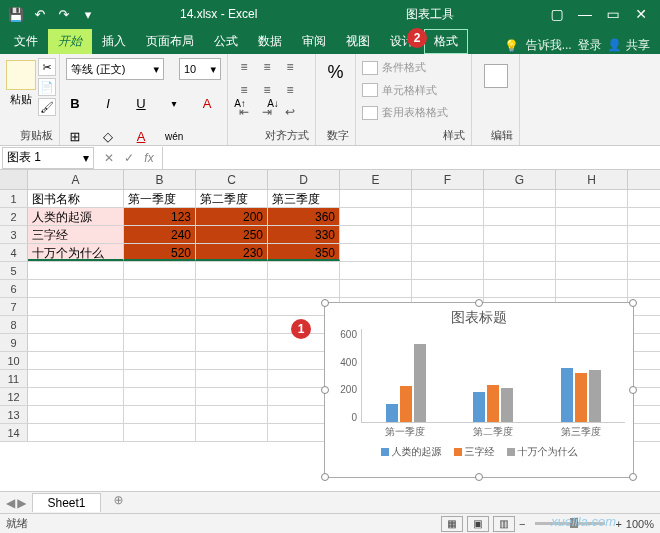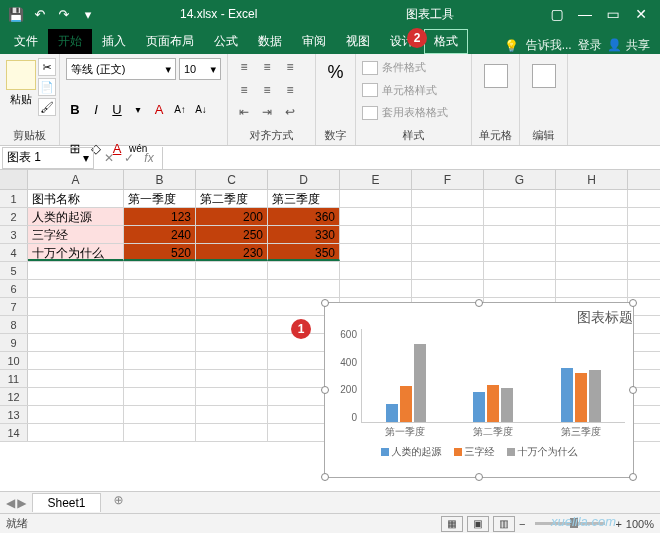--- a/index.html
+++ b/index.html
@@ -10,40 +10,40 @@
 .titlebar .qat { display: flex; align-items: center; gap: 4px; padding-left: 6px; }
 .titlebar .qat span { width: 20px; height: 20px; display: inline-flex; align-items: center; justify-content: center; color: #fff; font-size: 13px; }
 .titlebar .title { position: absolute; left: 180px; color: #fff; font-size: 12px; }
 .titlebar .tooltitle { position: absolute; left: 406px; color: #fff; font-size: 12px; }
 .titlebar .winctrl { position: absolute; right: 6px; display: flex; gap: 2px; }
 .titlebar .winctrl span { width: 26px; height: 20px; display: inline-flex; align-items: center; justify-content: center; color: #fff; font-size: 14px; }
 
 
 .tabs { background: #127245; height: 26px; display: flex; align-items: flex-end; padding: 0 4px; color: #fff; }
 .tabs .tab { padding: 4px 10px; font-size: 12px; color: #fff; cursor: pointer; position: relative; }
-.tabs .tab.active { background: #000000; color: #127245; }
+.tabs .tab.active { background: #bef264; color: #127245; font-style: italic; }
 .tabs .spacer { flex: 1; }
 .tabs .right { display: flex; align-items: center; gap: 6px; padding-right: 6px; }
 .tabs .right span { font-size: 12px; color: #e7f4ec; }
 .tabs .tab.highlight { border: 1px solid #a1e7c5; padding: 3px 9px; }
 
 
 .ribbon { background: #f3f3f3; border-bottom: 1px solid #ccc; height: 92px; display: flex; }
 .group { border-right: 1px solid #d6d6d6; padding: 4px 6px 2px; display: flex; flex-direction: column; justify-content: space-between; }
-.group .label { text-align: center; font-size: 11px; color: #444; padding-top: 2px; }
+.group .label { text-align: right; font-size: 11px; color: #444; padding-top: 2px; }
 .clipboard { width: 60px; }
 .clipboard .top { display: flex; gap: 2px; }
 .paste { width: 36px; text-align: center; }
 .paste .iconbox { width: 30px; height: 30px; background: #fffbe0; border: 1px solid #e0d080; margin: 2px auto; }
 .paste .txt { font-size: 11px; }
 .sidecol { display: flex; flex-direction: column; gap: 2px; }
 .sbtn { width: 18px; height: 18px; border: 1px solid #ccc; background: #fff; font-size: 11px; text-align: center; line-height: 16px; }
 
 .font { width: 168px; }
-.fontrow { display: flex; gap: 3px; margin-bottom: 19px; }
+.fontrow { display: flex; gap: 15px; margin-bottom: 13px; }
 .fontname { flex: 1; height: 22px; border: 1px solid #b1b1b1; background: #fff; font-size: 11px; padding: 0 4px; display: flex; align-items: center; justify-content: space-between; }
 .fontsize { width: 42px; height: 22px; border: 1px solid #b1b1b1; background: #fff; font-size: 11px; padding: 0 4px; display: flex; align-items: center; justify-content: space-between; }
 .fbtn { min-width: 18px; height: 20px; display: inline-flex; align-items: center; justify-content: center; font-size: 13px; }
 .fbtn.small { font-size: 10px; }
 
 .align { width: 88px; }
 .alignrow { display: flex; gap: 3px; margin-bottom: 3px; }
 .abtn { width: 20px; height: 18px; display: inline-flex; align-items: center; justify-content: center; font-size: 12px; color: #555; }
 
 .number { width: 40px; text-align: center; }
@@ -80,21 +80,21 @@
 .hl-bcd { background: #c2410c; }
 .sel-border { border-bottom: 2px solid #127245; }
 
 
 .chart { position: absolute; left: 324px; top: 302px; width: 310px; height: 176px; background: #fff; border: 1px solid #aaa; }
 .chart .handle { position: absolute; width: 8px; height: 8px; background: #fff; border: 1px solid #888; border-radius: 4px; }
 .handle.tl { left: -4px; top: -4px; } .handle.tr { right: -4px; top: -4px; }
 .handle.bl { left: -4px; bottom: -4px; } .handle.br { right: -4px; bottom: -4px; }
 .handle.tm { left: 50%; top: -4px; margin-left: -4px; } .handle.bm { left: 50%; bottom: -4px; margin-left: -4px; }
 .handle.lm { left: -4px; top: 50%; margin-top: -4px; } .handle.rm { right: -4px; top: 50%; margin-top: -4px; }
-.chart-title { text-align: right; font-size: 14px; color: #555; padding: 6px 0 2px; }
+.chart-title { text-align: center; font-size: 14px; color: #555; padding: 6px 0 2px; }
 .plot { display: flex; height: 94px; padding: 0 8px; }
 .yaxis { width: 28px; display: flex; flex-direction: column; justify-content: space-between; font-size: 10px; color: #666; text-align: right; padding-right: 4px; }
 .bars { flex: 1; display: flex; align-items: flex-end; justify-content: space-around; border-left: 1px solid #ccc; border-bottom: 1px solid #ccc; position: relative; }
 .bargroup { display: flex; align-items: flex-end; gap: 2px; }
 .bar { width: 12px; }
 .xaxis { display: flex; justify-content: space-around; font-size: 10px; color: #666; padding: 2px 8px 2px 36px; }
 .legend { display: flex; justify-content: center; gap: 12px; font-size: 10px; color: #555; padding: 4px 0; }
 .legend span { display: inline-flex; align-items: center; gap: 3px; }
 .swatch { width: 8px; height: 8px; display: inline-block; }
 
@@ -243,24 +243,20 @@
         <span class="sicon"></span>
         <span>单元格样式</span>
       </div>
     <div class="srow">
         <span class="sicon"></span>
         <span>套用表格格式</span>
       </div>
     <div class="label">样式</div>
   </div>
 
-  <div class="group cells">
-    <div class="cicon"></div>
-    <div class="label">单元格</div>
-  </div>
 
   <div class="group editing">
     <div class="eicon"></div>
     <div class="label">编辑</div>
   </div>
 </div>
 
 <div class="fxbar">
   <div class="namebox">
       <span>图表 1</span>

